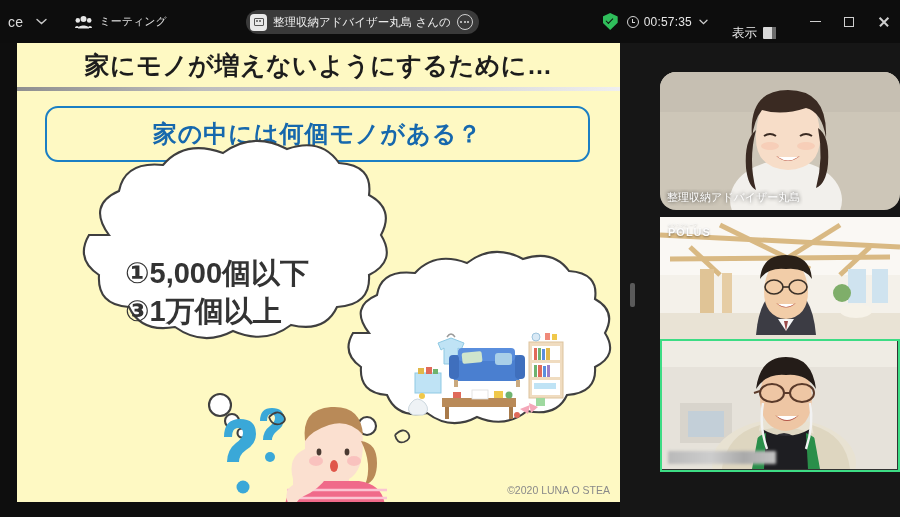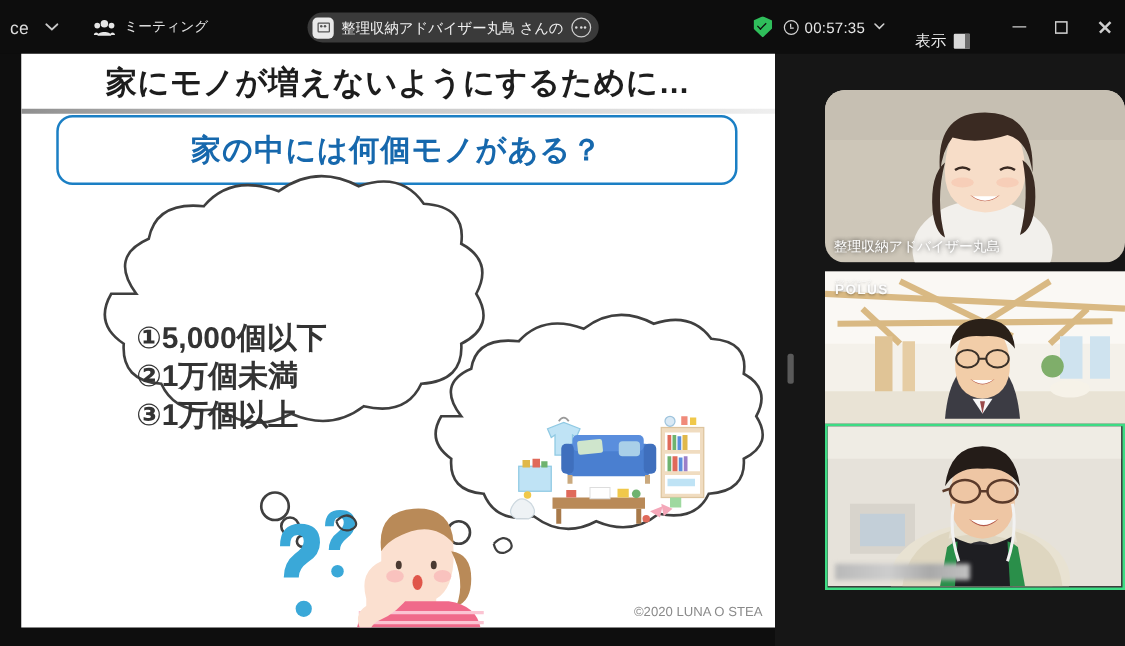--- a/index.html
+++ b/index.html
@@ -87,46 +87,46 @@
   .w-max:before{ content:""; position:absolute; right:0; top:0; width:8px; height:8px; border:1.5px solid #8c8c8c; }
   .w-close{ width:11px; height:11px; position:relative; display:block; }
   .w-close:after,.w-close:before{
     content:""; position:absolute; left:0; top:5px; width:12px; height:1.5px; background:#cfcfcf;
   }
   .w-close:after{ transform:rotate(45deg); } .w-close:before{ transform:rotate(-45deg); }
 
   
   .slide{
     position:absolute; left:17px; top:43px; width:603px; height:459px;
-    background:#ffffff; overflow:hidden;
+    background:#fef9c3; overflow:hidden;
   }
   .slide-title{
     position:absolute; left:0; top:6px; width:603px; text-align:center;
     font-size:25px; font-weight:bold; color:#1d1d1d; letter-spacing:.5px;
   }
   .title-rule{
     position:absolute; left:0; top:44px; width:603px; height:4px;
     background:linear-gradient(to right,#8f8f8f,#bdbdbd 30%,#d6d6d6 70%,#efefef);
   }
   .qbox{
-    position:absolute; left:28px; top:49px; width:545px; height:56px;
+    position:absolute; left:28px; top:63px; width:545px; height:56px;
     border:2.6px solid #1b7fc4; border-radius:13px;
     display:flex; align-items:center; justify-content:center;
   }
   .qbox-txt{ font-size:24px; font-weight:bold; color:#1668ad; letter-spacing:1px; }
 
   .copyright{
     position:absolute; right:10px; bottom:6px;
     font-size:10.5px; color:#8a8a8a; font-family:"Liberation Sans",sans-serif;margin-left:36px;
   }
   .bubble-svg{ position:absolute; left:0; top:0; width:603px; height:459px; }
   .opts{
     position:absolute; left:92px; top:212px; line-height:1.30;
   }
-  .opt{ font-size:24px; font-weight:bold; color:#333; white-space:nowrap; }
+  .opt{ font-size:29px; font-weight:bold; color:#333; white-space:nowrap;margin-left:16px; }
 
   
   .strip{ position:absolute; left:620px; top:43px; width:280px; height:474px; background:#161616; }
   .drag-handle{
     position:absolute; left:630px; top:283px; width:5px; height:24px;
     background:#5a5a5a; border-radius:2px;
   }
   .tile{ position:absolute; left:660px; width:240px; overflow:hidden; background:#333; }
   .tile-1{ top:29px; height:138px; }
   .tile-2{ top:174px; height:125px; }
@@ -337,21 +337,20 @@
         <path d="M272 462 q-8 -16 8 -22 q14 -5 22 -14 l9 7 q-10 14 -24 20 q-10 5 -7 12 Z" fill="#fbe0d0"></path>
       </g>
       <g stroke="#3f3f3f" stroke-width="1.8" fill="none">
         <path d="M252 374 q8 -8 14 -2 q5 6 -3 9 q-8 2 -11 -7"></path>
         <path d="M378 392 q8 -8 13 -2 q4 6 -4 9 q-7 2 -9 -7"></path>
       </g>
     </svg>
 
     <div class="opts">
       <div class="opt">①5,000個以下</div>
-      <div class="opt">②1万個未満</div>
       <div class="opt">③1万個以上</div>
     </div>
 
     <div class="copyright">©2020 LUNA O STEA</div>
   </div>
 
   <div class="strip">
 
     <div class="drag-handle" style="left:10px;top:240px;"></div>
 

